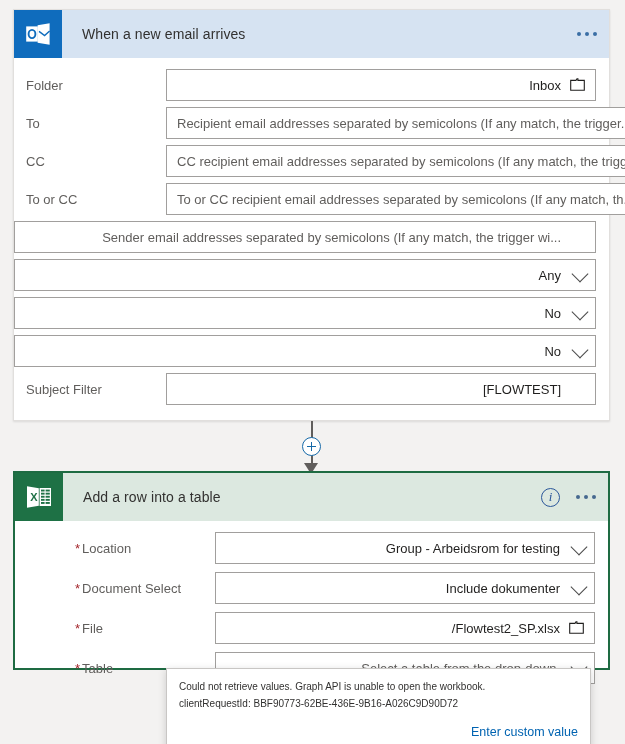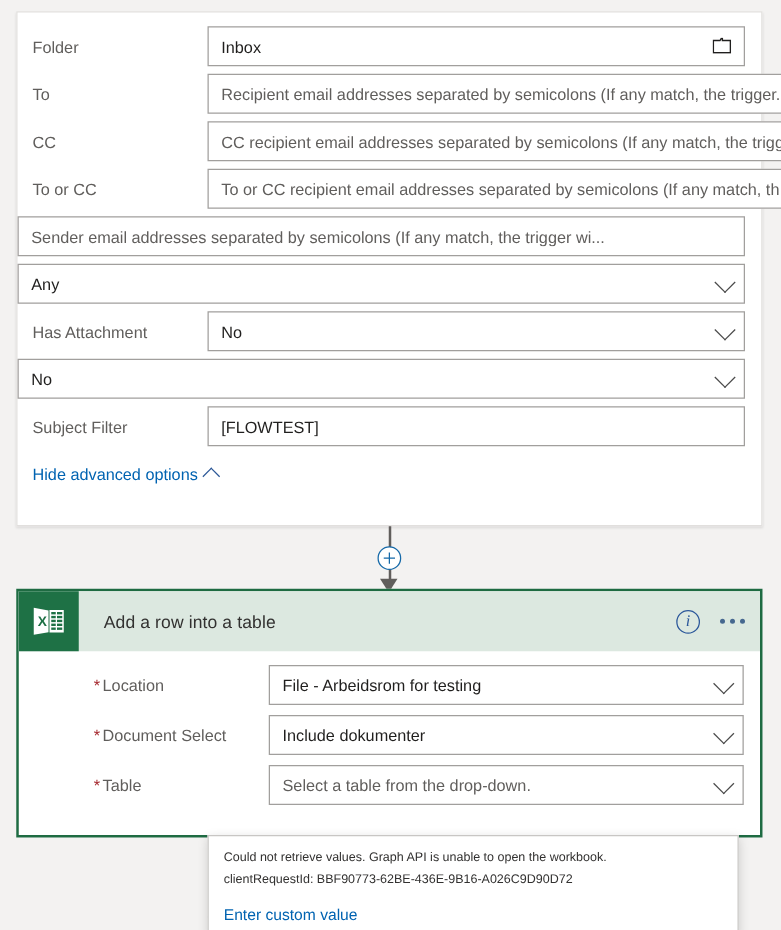--- a/index.html
+++ b/index.html
@@ -133,20 +133,21 @@
   .fctrl {
     flex: 1 1 auto;
     height: 32px;
     border: 1px solid #a19f9d;
     background: #fff;
     box-sizing: border-box;
     display: flex;
     align-items: center;
     position: relative;
     cursor: text;
+    text-align: right;
   }
   .fctrl .val {
     padding-left: 10px;
     padding-right: 34px;
     font-size: 13px;
     color: #201f1e;
     white-space: nowrap;
     overflow: hidden;
     text-overflow: ellipsis;
     flex: 1 1 auto;
@@ -253,20 +254,21 @@
     color: #323130;
     line-height: 17px;
   }
   .dd-link {
     margin-top: 13px;
     padding: 0 12px;
     font-size: 12.5px;
     color: #0063b1;
     cursor: pointer;
     display: block;
+    text-align: right;
   }
 
   
   .bg-table {
     position: absolute;
     left: 166px;
     top: 733px;
     width: 425px;
     height: 11px;
     border-top: 1px solid #dcdcdc;
@@ -287,20 +289,38 @@
   .c2 { width: 114px; }
   .c3 { width: 36px; }
   .c4 { width: 120px; }
   .c5 { width: 117px; border-right: none !important; }
 </style>
 </head>
 <body>
 
 <div class="card card-trigger">
 
+  <div class="card-header">
+    <div class="app-icon outlook">
+      <svg width="26" height="24" viewBox="0 0 26 24" aria-hidden="true">
+        <path d="M12.6 3.3 L24.6 1.2 L24.6 22.8 L12.6 20.7 Z" fill="#ffffff"></path>
+        <path d="M14 9.4 L19.6 13.6 L24.6 9.0" fill="none" stroke="#0f6cbd" stroke-width="1.4"></path>
+        <rect x="1.2" y="4.4" width="11.6" height="15.2" fill="#ffffff"></rect>
+        <ellipse cx="7" cy="12" rx="3.4" ry="4.1" fill="none" stroke="#0f6cbd" stroke-width="1.9"></ellipse>
+      </svg>
+    </div>
+    <div class="card-title">When a new email arrives</div>
+    <div class="header-right">
+      <div class="ellipsis">
+        <i></i>
+        <i></i>
+        <i></i>
+      </div>
+    </div>
+  </div>
 
   <div class="card-body">
 
     <div class="frow">
       <div class="flabel">Folder</div>
       <div class="fctrl">
         <span class="val">Inbox</span>
         <svg class="folder-ico" viewBox="0 0 15 13">
           <path d="M0.7 2.4 H6.0 L7.0 0.8 H7.9 V2.4 H14.3 V12.2 H0.7 Z" fill="#ffffff" stroke="#201f1e" stroke-width="1.1"></path>
         </svg>
@@ -335,45 +355,40 @@
     </div>
 
     <div class="frow">
       <div class="fctrl">
         <span class="val">Any</span>
         <span class="chev"></span>
       </div>
     </div>
 
     <div class="frow">
-      <div class="flabel">Has Attachment</div>
       <div class="fctrl">
         <span class="val">No</span>
         <span class="chev"></span>
       </div>
     </div>
 
     <div class="frow">
       <div class="fctrl">
         <span class="val">No</span>
         <span class="chev"></span>
       </div>
     </div>
 
     <div class="frow">
       <div class="flabel">Subject Filter</div>
       <div class="fctrl">
         <span class="val">[FLOWTEST]</span>
       </div>
     </div>
 
-    <div class="adv-link">
-      <span>Hide advanced options</span>
-      <span class="caret-up"></span>
-    </div>
   </div>
 </div>
 
 <div class="connector">
   <div class="conn-line"></div>
   <div class="plus-btn"></div>
   <div class="arrow-head"></div>
 </div>
 
 <div class="card card-action">
@@ -411,35 +426,46 @@
     </div>
   </div>
 
   <div class="card-body">
 
     <div class="frow">
       <div class="flabel">
         <span class="req">*</span><span>Location</span>
       </div>
       <div class="fctrl">
-        <span class="val">File - Arbeidsrom for testing</span>
+        <span class="val">Group - Arbeidsrom for testing</span>
         <span class="chev"></span>
       </div>
     </div>
 
     <div class="frow">
       <div class="flabel">
         <span class="req">*</span><span>Document Select</span>
       </div>
       <div class="fctrl">
         <span class="val">Include dokumenter</span>
         <span class="chev"></span>
       </div>
     </div>
 
+    <div class="frow">
+      <div class="flabel">
+        <span class="req">*</span><span>File</span>
+      </div>
+      <div class="fctrl">
+        <span class="val">/Flowtest2_SP.xlsx</span>
+        <svg class="folder-ico" viewBox="0 0 15 13">
+          <path d="M0.7 2.4 H6.0 L7.0 0.8 H7.9 V2.4 H14.3 V12.2 H0.7 Z" fill="#ffffff" stroke="#201f1e" stroke-width="1.1"></path>
+        </svg>
+      </div>
+    </div>
 
     <div class="frow">
       <div class="flabel">
         <span class="req">*</span><span>Table</span>
       </div>
       <div class="fctrl">
         <span class="val ph">Select a table from the drop-down.</span>
         <span class="chev"></span>
       </div>
     </div>

